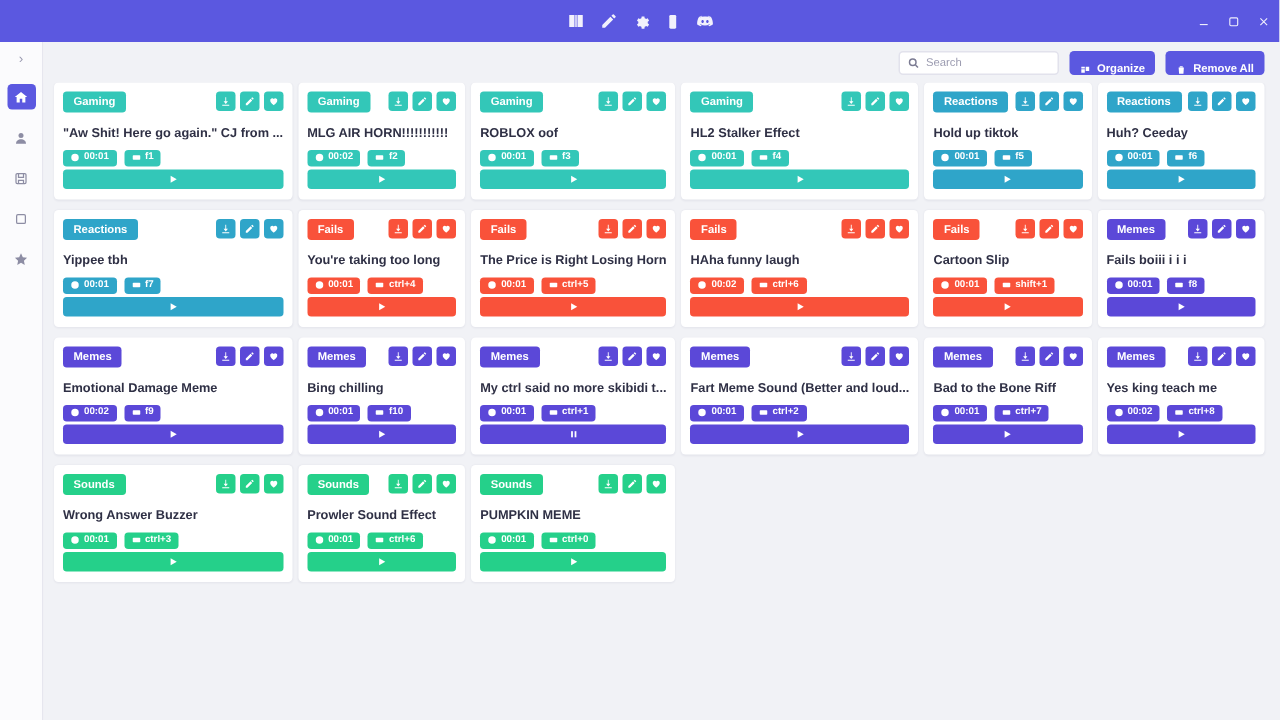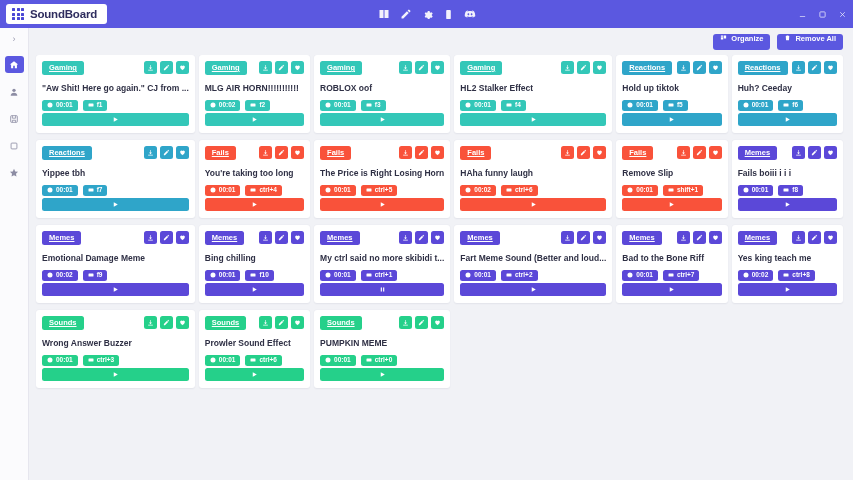--- a/index.html
+++ b/index.html
@@ -83,21 +83,21 @@
     gap: 7px; padding: 0 10px 0 0; background: #f1f2f6;
   }
   .tool-search {
     width: 107px; height: 16px; background: #ffffff;
     border: 1px solid #e2e2ec; border-radius: 3px;
     display: flex; align-items: center; gap: 4px; padding: 0 5px;
   }
   .tool-search-ph { font-size: 7.5px; color: #9b9bb0; }
   .tbtn {
     height: 16px; background: #5b58e0; color: #fff;
-    border-radius: 3px; display: flex; align-items: flex-start; gap: 4px;
+    border-radius: 3px; display: flex; align-items: flex-end; gap: 4px;
     padding: 0 7px; font-size: 7.5px; font-weight: bold;
   }
 
   
   .board {
     flex: 1; overflow: hidden;
     padding: 0 10px 0 7px;
   }
   .grid {
     display: grid;
@@ -110,21 +110,20 @@
     padding: 6px 6px 7px 6px;
     height: 78px;
     display: flex; flex-direction: column;
     box-shadow: 0 0.5px 1.5px rgba(40,40,80,.07);
   }
   .card-top { display: flex; align-items: center; justify-content: space-between; }
   .chip {
     font-size: 7.5px; font-weight: bold; color: #ffffff;
     border-radius: 2.5px; padding: 3px 7px; line-height: 1;
     display: inline-block;
-    text-decoration: underline;
   }
   .card-acts { display: flex; gap: 3px; }
   .act {
     width: 13px; height: 13px; border-radius: 2.5px;
     display: flex; align-items: center; justify-content: center;
     color: #ffffff;
   }
   .card-title {
     margin-top: 8px;
     font-size: 8.5px; color: #2f3045; font-weight: bold;
@@ -140,34 +139,20 @@
     margin-top: auto; height: 13px; border-radius: 2.5px;
     display: flex; align-items: center; justify-content: center;
     color: #ffffff;
   }
   svg { display: block; }
 </style>
 </head>
 <body>
 
 <div class="titlebar">
-  <div class="brand">
-    <span class="brand-grid">
-      <i></i>
-        <i></i>
-        <i></i>
-        <i></i>
-        <i></i>
-        <i></i>
-        <i></i>
-        <i></i>
-        <i></i>
-    </span>
-    <span class="brand-name">SoundBoard</span>
-  </div>
 
   <div class="tb-center">
     <span class="tb-ico">
       <svg width="12" height="12" viewBox="0 0 24 24" fill="currentColor">
         <path d="M3 4h7v16H3zM14 4h7v16h-7z"></path>
           <rect x="11" y="4" width="2" height="16"></rect>
       </svg>
     </span>
     <span class="tb-ico">
       <svg width="12" height="12" viewBox="0 0 24 24" fill="currentColor">
@@ -249,20 +234,29 @@
         <svg width="10" height="10" viewBox="0 0 24 24" fill="currentColor">
             <path d="M12 2l2.9 6.3 6.8.8-5 4.7 1.3 6.8L12 17.3 6 20.6l1.3-6.8-5-4.7 6.8-.8z"></path>
           </svg>
       </span>
     </div>
   </div>
 
   <div class="content">
 
     <div class="toolbar">
+      <div class="tool-search">
+        <span>
+          <svg width="8" height="8" viewBox="0 0 24 24" fill="none" stroke="#7b7b92" stroke-width="3">
+            <circle cx="10.5" cy="10.5" r="6.5"></circle>
+              <path d="M16 16l5 5"></path>
+          </svg>
+        </span>
+        <span class="tool-search-ph">Search</span>
+      </div>
       <div class="tbtn">
         <span>
           <svg width="7" height="7" viewBox="0 0 24 24" fill="currentColor">
               <path d="M3 5h8v4H3zM13 5h8v10h-8zM3 11h8v8H3z"></path>
             </svg>
         </span>
         <span>Organize</span>
       </div>
       <div class="tbtn">
         <span>
@@ -770,21 +764,21 @@
                     <path d="M3 17.3V21h3.7L17.6 10.1l-3.7-3.7zM20.7 7a1 1 0 0 0 0-1.4l-2.3-2.3a1 1 0 0 0-1.4 0l-1.8 1.8 3.7 3.7z"></path>
                   </svg>
                 </span>
                 <span class="act" style="background:#f9523a">
                   <svg width="7" height="7" viewBox="0 0 24 24" fill="currentColor">
                     <path d="M12 21s-8-5-8-10.5A4.5 4.5 0 0 1 12 7a4.5 4.5 0 0 1 8 3.5C20 16 12 21 12 21z"></path>
                   </svg>
                 </span>
               </span>
      </div>
-     <div class="card-title">Remove Slip</div>
+     <div class="card-title">Cartoon Slip</div>
      <div class="meta">
        <span class="meta-pill" style="background:#f9523a">
          <span>
                   <svg width="6" height="6" viewBox="0 0 24 24" fill="currentColor">
                     <path d="M12 2a10 10 0 1 0 0 20 10 10 0 0 0 0-20zm1 10V6h-2v8h6v-2z"></path>
                   </svg>
                 </span>
          <span>00:01</span>
        </span>
        <span class="meta-pill" style="background:#f9523a">

